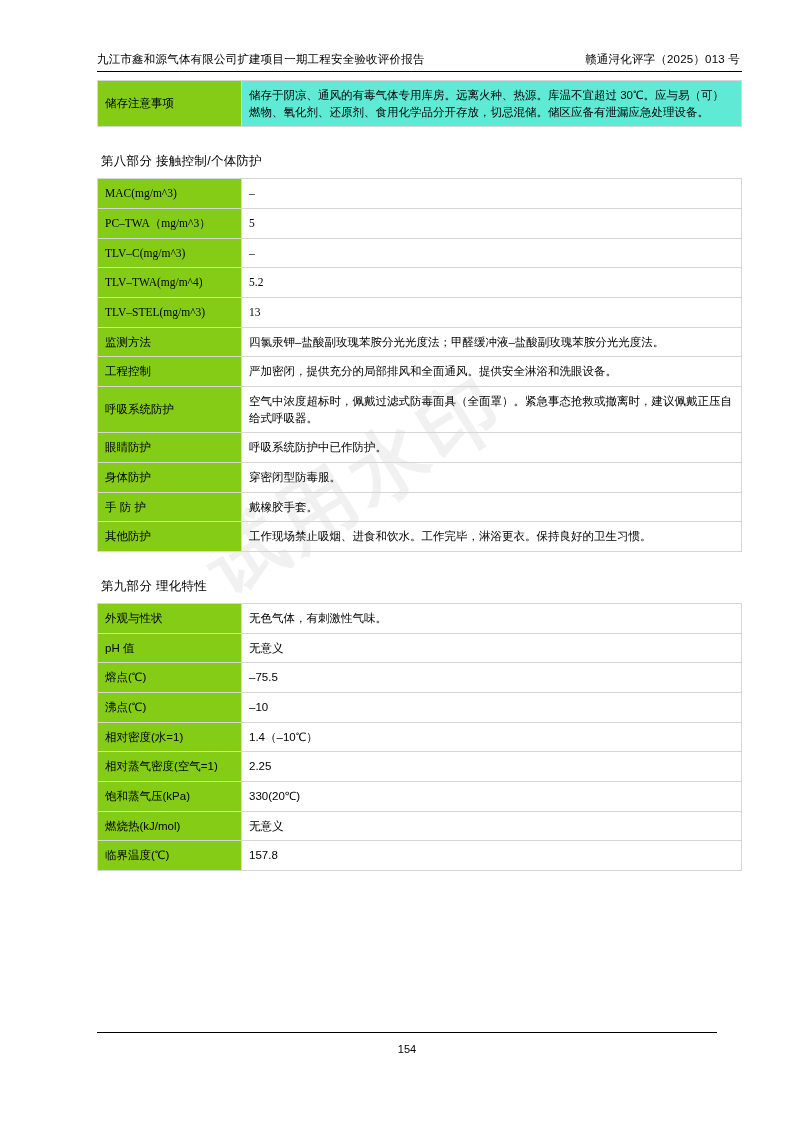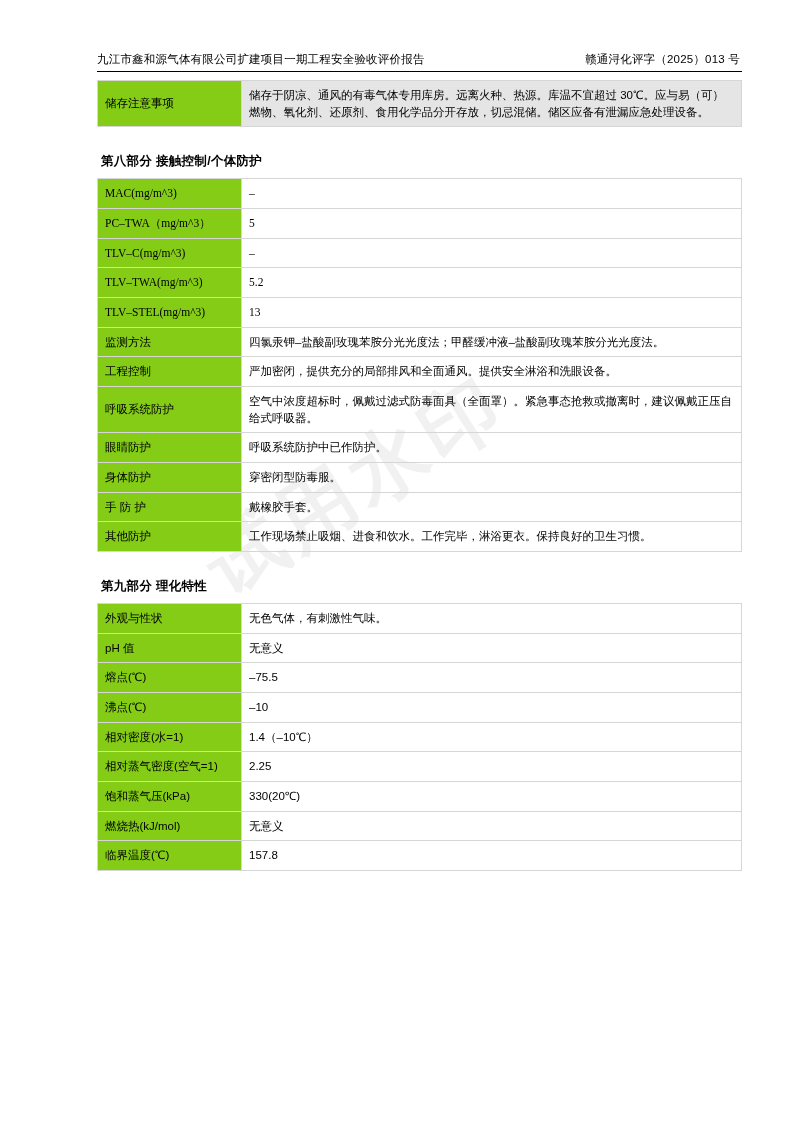--- a/index.html
+++ b/index.html
@@ -51,26 +51,26 @@
     line-height: 1.45;
     word-break: break-all;
   }
   table.t td.k {
     width: 130px;
     background: #84cc16;
   }
 
   .first-table { margin-top: 8px; }
   .first-table td.k { width: 130px; background: #f6f6f6; }
-  .first-table td.v { background: #e5e5e5; }
+  .first-table td.v { background: #5eead4; }
 
   
   h2.sec {
     font-size: 12.5px;
-    font-weight: bold;
+    font-weight: normal;
     margin: 26px 0 8px 4px;
     letter-spacing: 0.3px;
   }
   .mono { font-family: "Liberation Serif", serif; }
 
   
   .watermark {
     position: absolute;
     left: 230px;
     top: 430px;
@@ -133,21 +133,21 @@
         </tr>
         <tr>
           <td class="k mono">PC–TWA（mg/m^3）</td>
           <td class="v mono">5</td>
         </tr>
         <tr>
           <td class="k mono">TLV–C(mg/m^3)</td>
           <td class="v mono">–</td>
         </tr>
         <tr>
-          <td class="k mono">TLV–TWA(mg/m^3)</td>
+          <td class="k mono">TLV–TWA(mg/m^4)</td>
           <td class="v mono">5.2</td>
         </tr>
         <tr>
           <td class="k mono">TLV–STEL(mg/m^3)</td>
           <td class="v mono">13</td>
         </tr>
         <tr>
           <td class="k">监测方法</td>
           <td class="v">四氯汞钾–盐酸副玫瑰苯胺分光光度法；甲醛缓冲液–盐酸副玫瑰苯胺分光光度法。</td>
         </tr>
@@ -216,14 +216,17 @@
         </tr>
         <tr>
           <td class="k">临界温度(℃)</td>
           <td class="v">157.8</td>
         </tr>
       </tbody>
     </table>
 
   </div>
 
+  <div class="footer">
+    <span>154</span>
+  </div>
 
 </div>
 
 </body></html>

